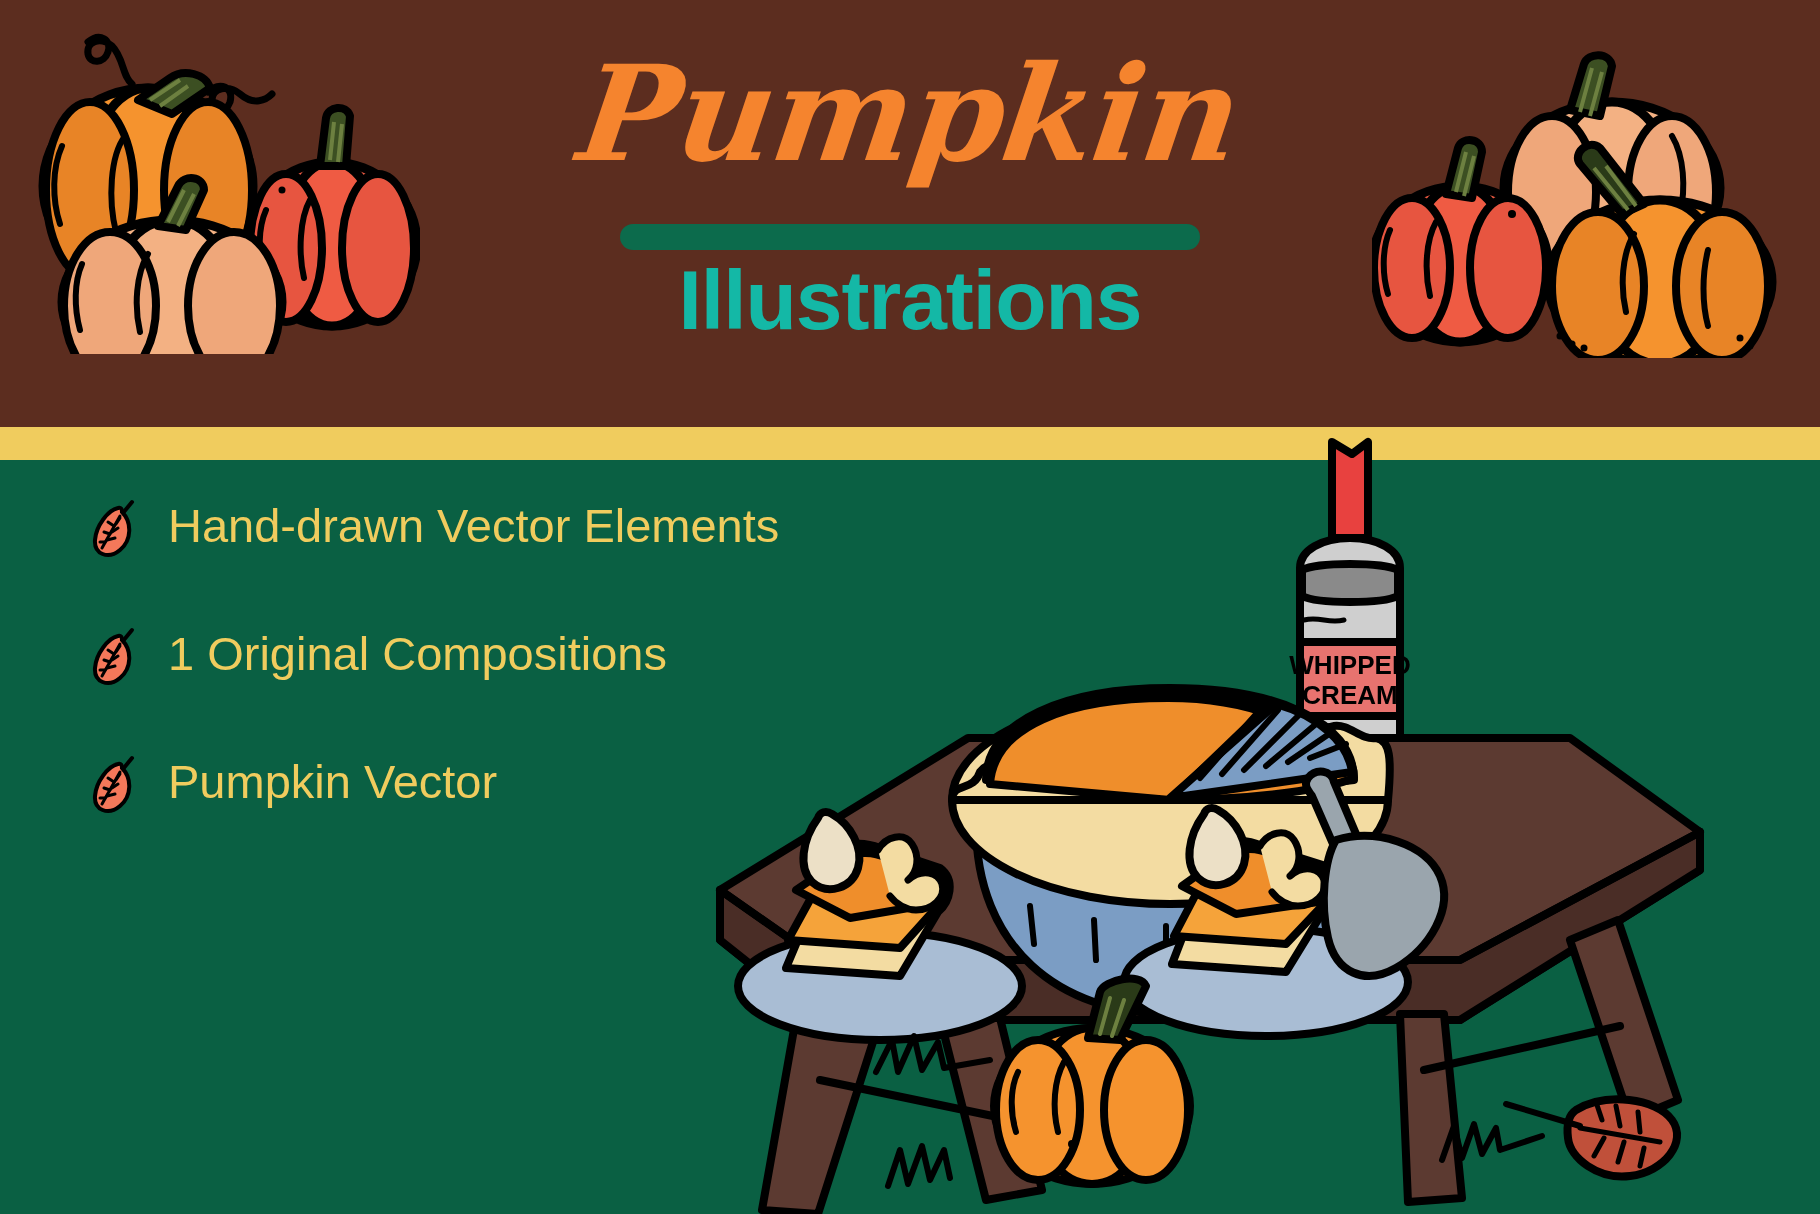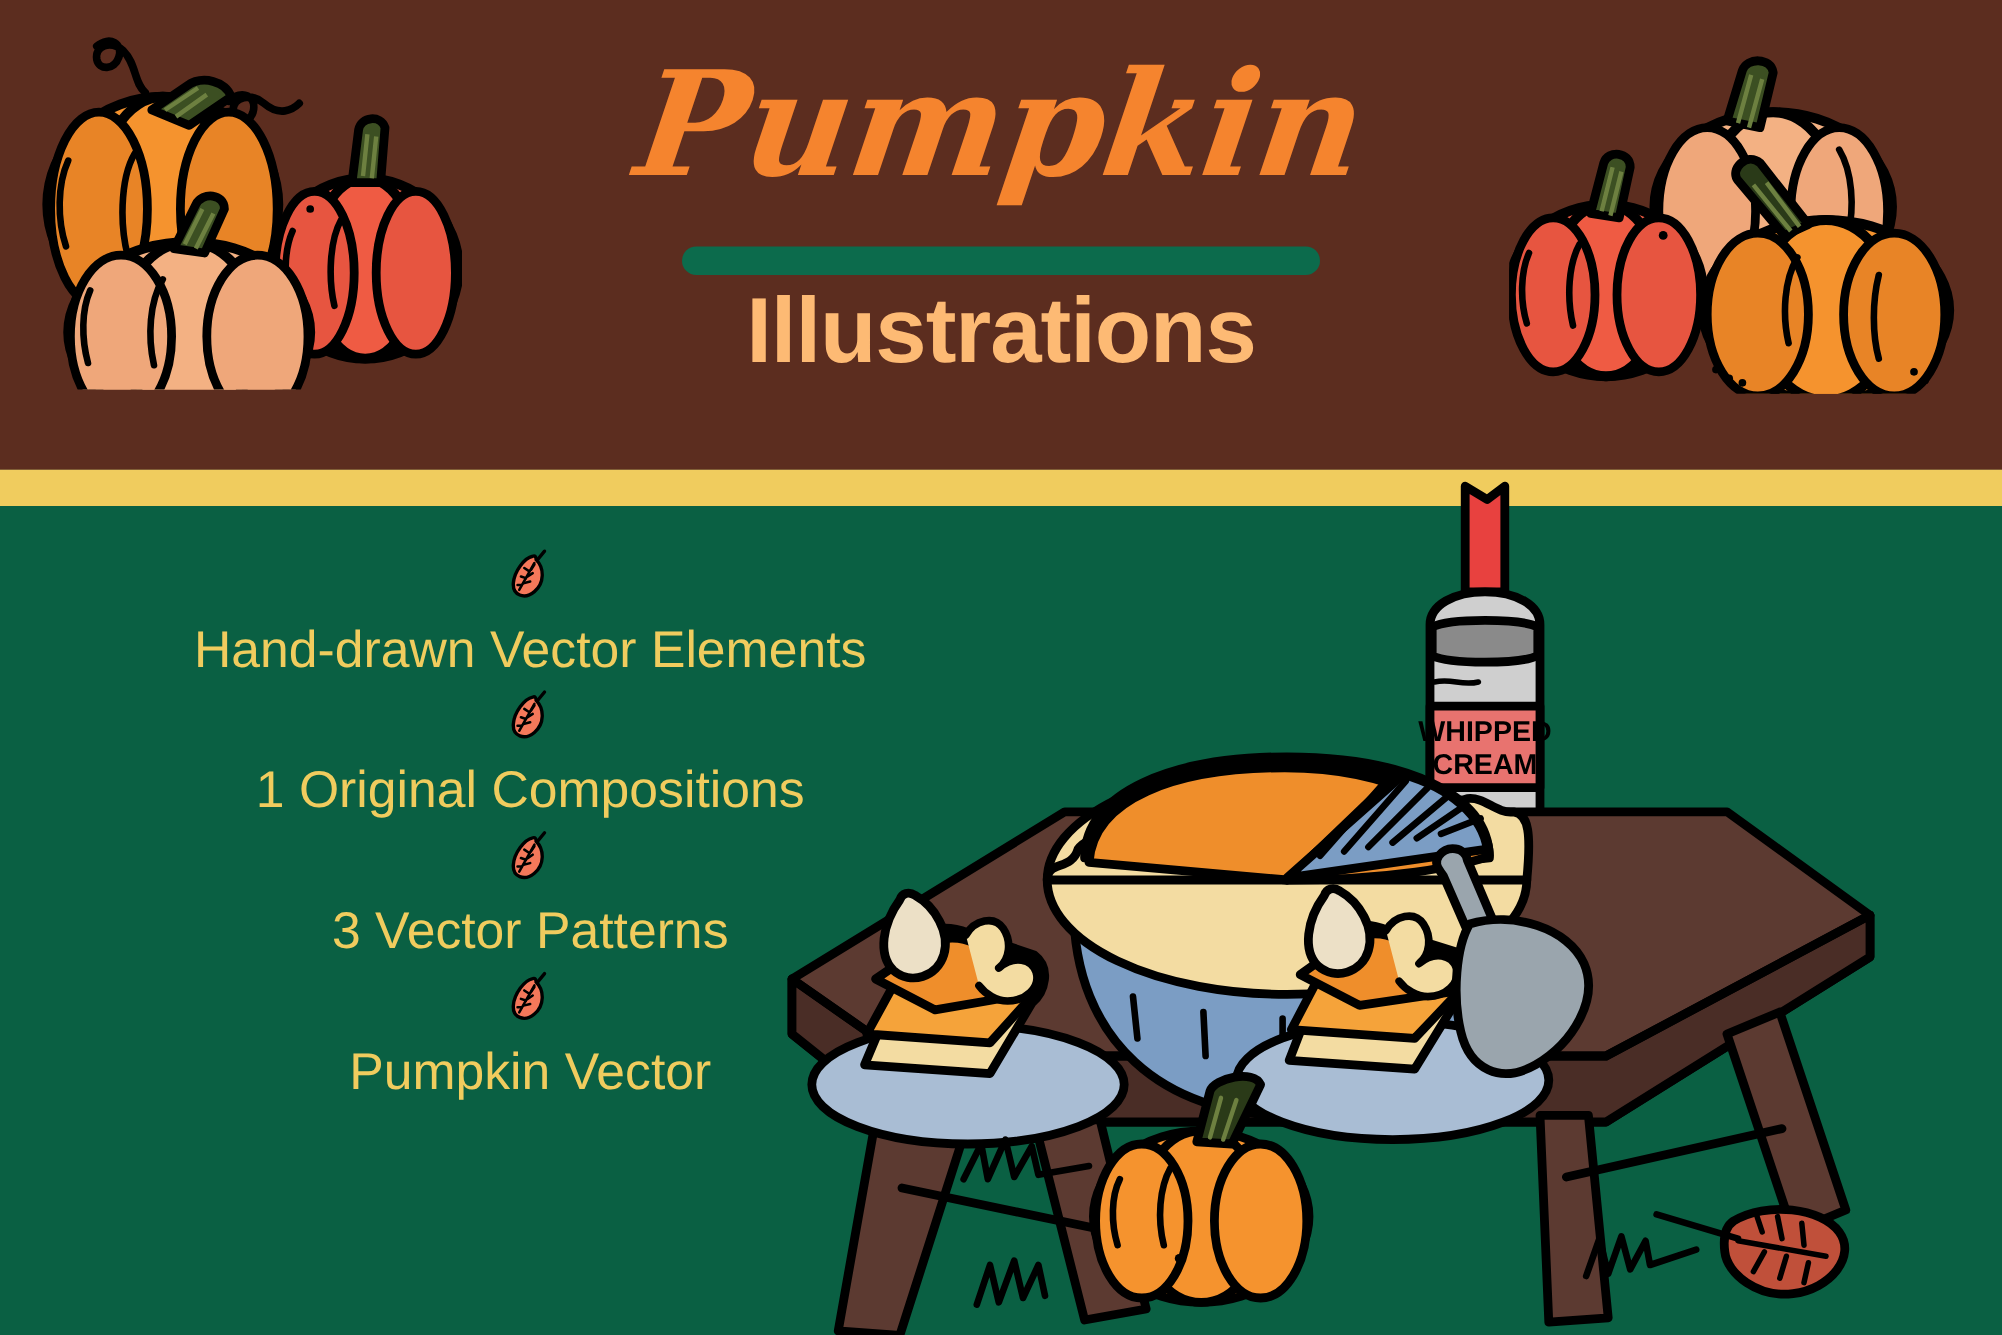--- a/index.html
+++ b/index.html
@@ -44,32 +44,32 @@
   .title-underline{
     position:absolute;left:60px;top:176px;width:580px;height:26px;
     background:#0c6b4c;border-radius:13px;z-index:1;
   }
   .title-sub{
     position:absolute;left:0;top:210px;width:700px;
     font-family:"Liberation Sans", sans-serif;
     font-weight:700;
     font-size:84px;
     line-height:1.0;
-    color:#fdba74;
+    color:#14b8a6;
     letter-spacing:-1px;
     margin:0;
     z-index:2;
   }
 
   
   .features{
     position:absolute;left:92px;top:498px;width:780px;
   }
   .feature-row{
-    display:flex;align-items:center;height:128px;gap:18px;flex-direction:column;
+    display:flex;align-items:flex-start;height:128px;gap:30px;
   }
   .leaf-bullet{width:46px;height:60px;flex:0 0 46px;}
   .feature-label{
     font-family:"Liberation Sans", sans-serif;
     font-size:47px;
     font-weight:400;
     color:#f0cc5e;
     letter-spacing:0px;
     white-space:nowrap;
   }
@@ -298,39 +298,28 @@
         <path d="M40 4 L22 26" stroke="#000" stroke-width="4" stroke-linecap="round" fill="none"></path>
         <path d="M30 14 C40 24 40 42 28 52 C16 62 2 56 3 42 C4 28 16 12 26 10 C29 9 30 11 30 14 Z" fill="#f4785a" stroke="#000" stroke-width="4"></path>
         <g stroke="#000" stroke-width="3" fill="none" stroke-linecap="round">
           <path d="M28 18 L10 50"></path>
           <path d="M24 26 L28 20 M20 34 L26 30 M15 42 L23 40 M22 28 L16 24 M18 36 L12 34 M13 44 L8 44"></path>
         </g>
       </svg>
       <span class="feature-label">1 Original Compositions</span>
     </div>
 
+
     <div class="feature-row">
       <svg class="leaf-bullet" viewBox="0 0 46 60">
         <path d="M40 4 L22 26" stroke="#000" stroke-width="4" stroke-linecap="round" fill="none"></path>
         <path d="M30 14 C40 24 40 42 28 52 C16 62 2 56 3 42 C4 28 16 12 26 10 C29 9 30 11 30 14 Z" fill="#f4785a" stroke="#000" stroke-width="4"></path>
         <g stroke="#000" stroke-width="3" fill="none" stroke-linecap="round">
           <path d="M28 18 L10 50"></path>
           <path d="M24 26 L28 20 M20 34 L26 30 M15 42 L23 40 M22 28 L16 24 M18 36 L12 34 M13 44 L8 44"></path>
         </g>
       </svg>
-      <span class="feature-label">3 Vector Patterns</span>
-    </div>
-
-    <div class="feature-row">
-      <svg class="leaf-bullet" viewBox="0 0 46 60">
-        <path d="M40 4 L22 26" stroke="#000" stroke-width="4" stroke-linecap="round" fill="none"></path>
-        <path d="M30 14 C40 24 40 42 28 52 C16 62 2 56 3 42 C4 28 16 12 26 10 C29 9 30 11 30 14 Z" fill="#f4785a" stroke="#000" stroke-width="4"></path>
-        <g stroke="#000" stroke-width="3" fill="none" stroke-linecap="round">
-          <path d="M28 18 L10 50"></path>
-          <path d="M24 26 L28 20 M20 34 L26 30 M15 42 L23 40 M22 28 L16 24 M18 36 L12 34 M13 44 L8 44"></path>
-        </g>
-      </svg>
       <span class="feature-label">Pumpkin Vector</span>
     </div>
 
   </div>
 
 </div>
 
 </body></html>

